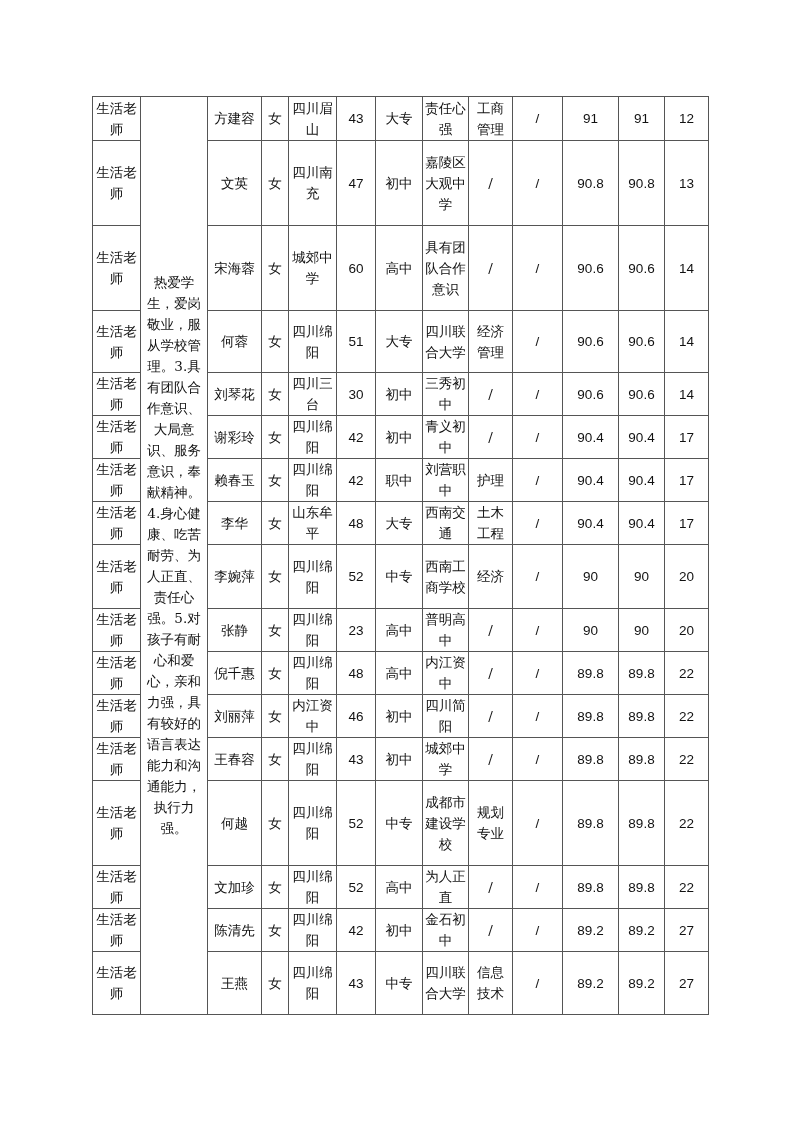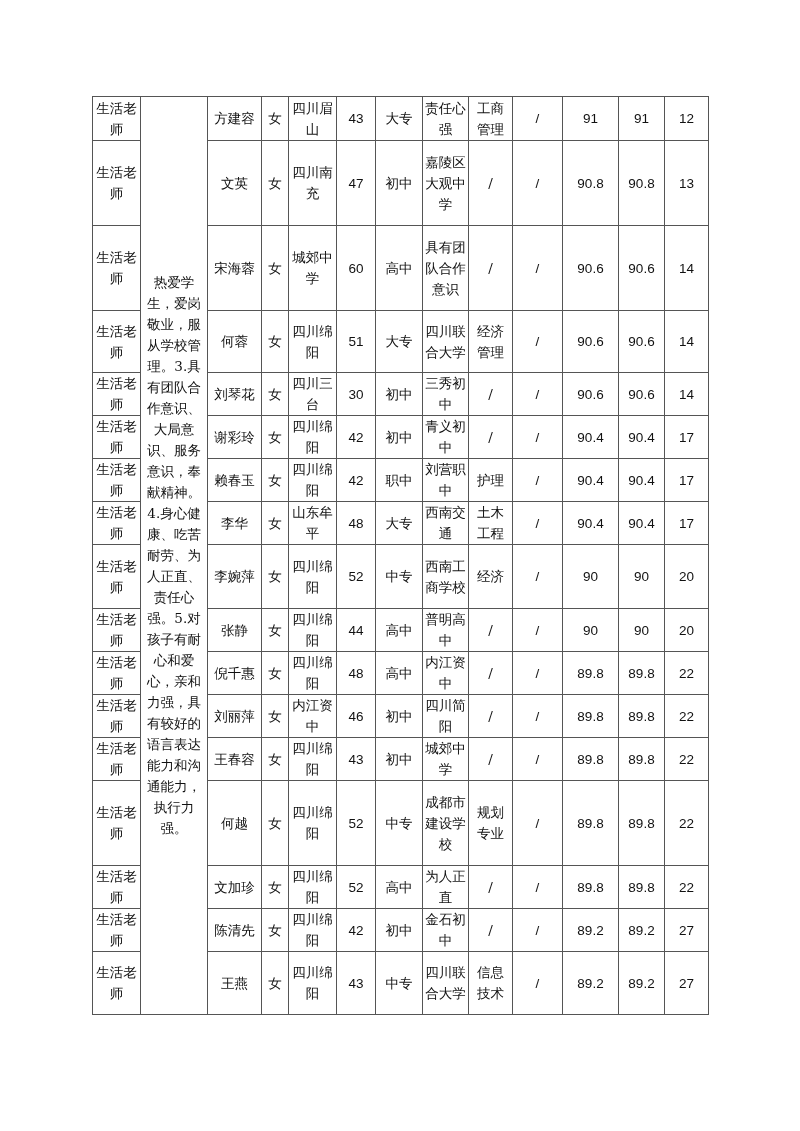--- a/index.html
+++ b/index.html
@@ -159,21 +159,21 @@
         <td class="num">/</td>
         <td class="num">90</td>
         <td class="num">90</td>
         <td class="num">20</td>
       </tr>
       <tr style="height: 43px;">
         <td>生活老师</td>
         <td>张静</td>
         <td>女</td>
         <td>四川绵阳</td>
-        <td class="num">44</td>
+        <td class="num">23</td>
         <td>高中</td>
         <td>普明高中</td>
         <td>/</td>
         <td class="num">/</td>
         <td class="num">90</td>
         <td class="num">90</td>
         <td class="num">20</td>
       </tr>
       <tr style="height: 42px;">
         <td>生活老师</td>

